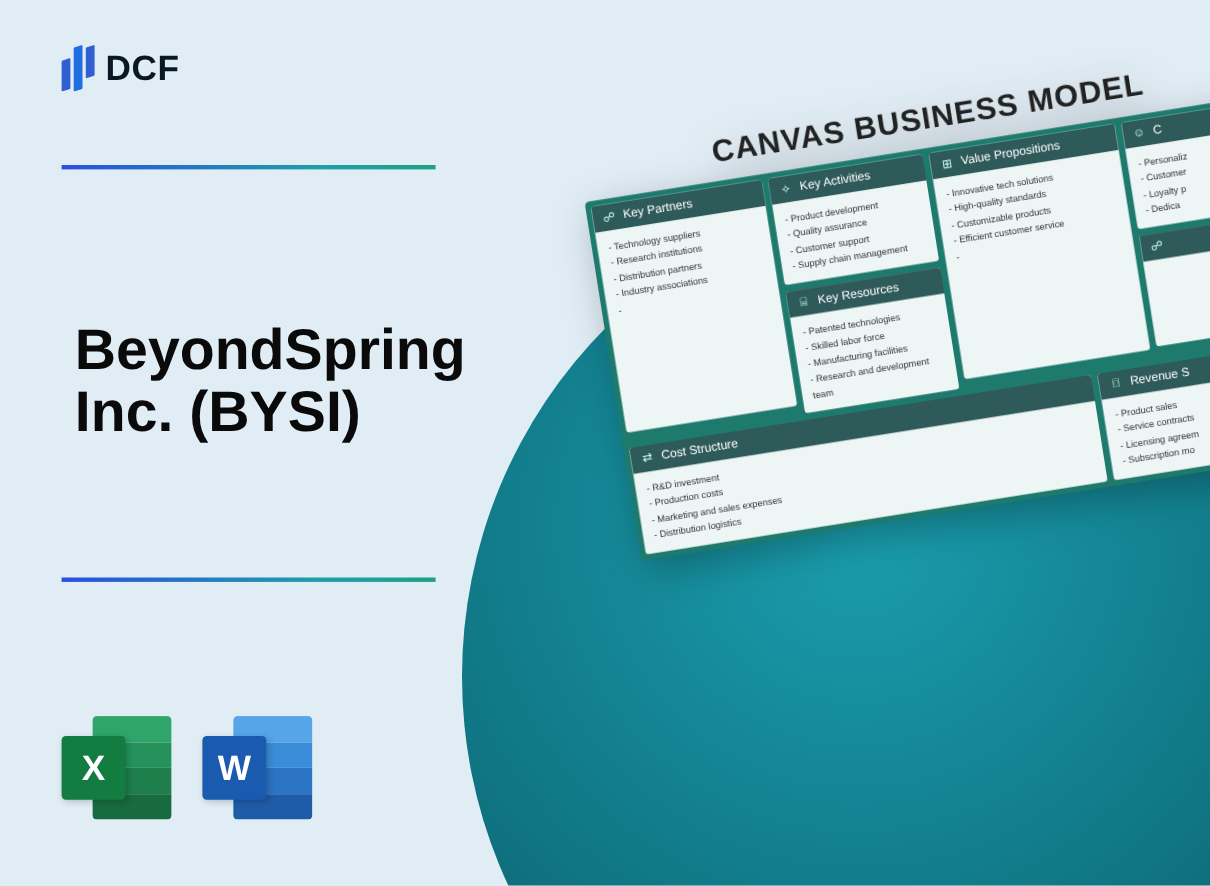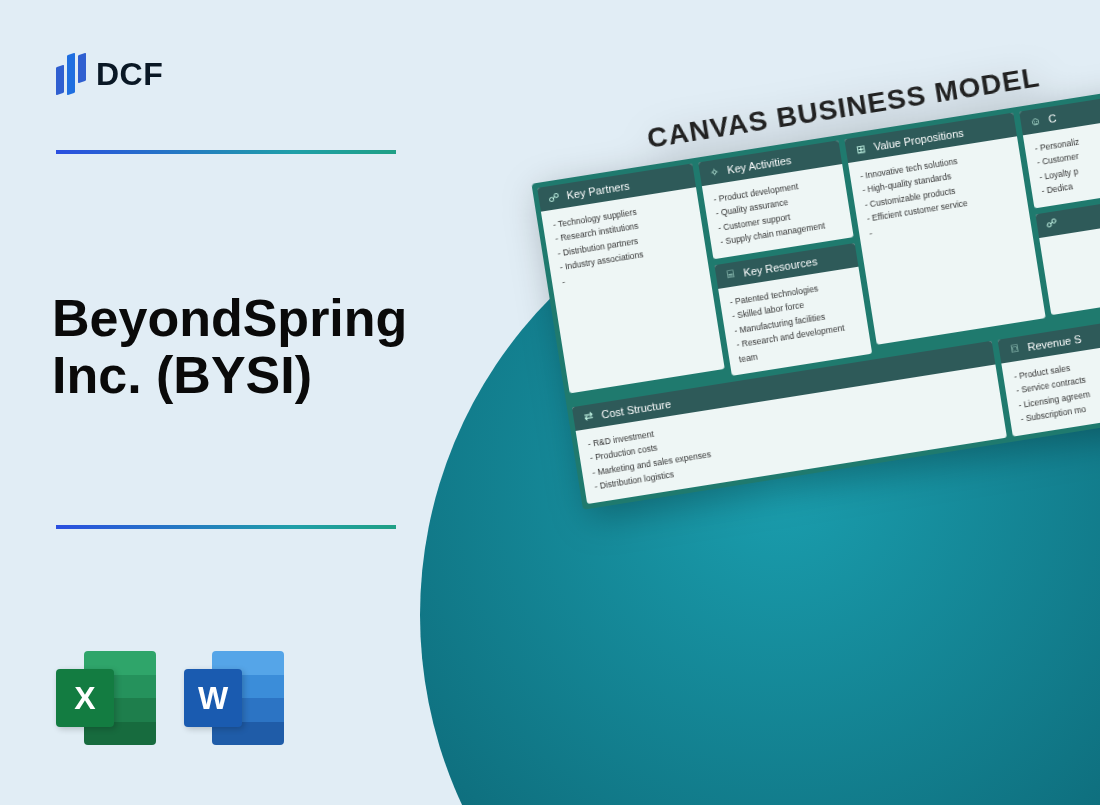--- a/index.html
+++ b/index.html
@@ -7,21 +7,21 @@
     width: 1100px;
     height: 805px;
     background: #e1edf5;
     font-family: Arial, Helvetica, sans-serif;
     position: relative;
     overflow: hidden;
   }
 
   .logo-area {
     position: absolute;
-    top: 54px;
+    top: 42px;
     left: 56px;
     display: flex;
     align-items: center;
     gap: 10px;
   }
   .logo-bars {
     display: flex;
     gap: 3px;
     align-items: center;
   }
@@ -44,21 +44,21 @@
     left: 56px;
     width: 340px;
     height: 4px;
     background: linear-gradient(90deg, #2a4fe0, #1f9fa8 70%, #1fa085);
   }
   .divider.top { top: 150px; }
   .divider.bottom { top: 525px; }
 
   .title {
     position: absolute;
-    left: 52px;
+    left: 68px;
     top: 290px;
     font-size: 52px;
     line-height: 1.1;
     font-weight: 700;
     color: #0a0a0a;
     max-width: 420px;
   }
 
   .file-icons {
     position: absolute;

